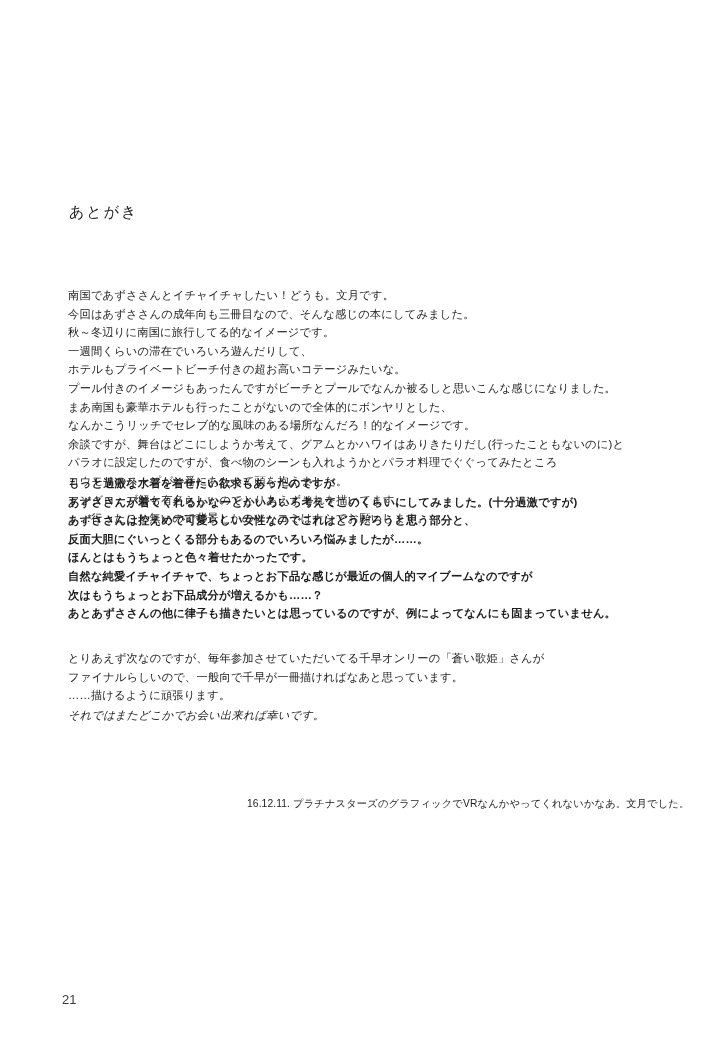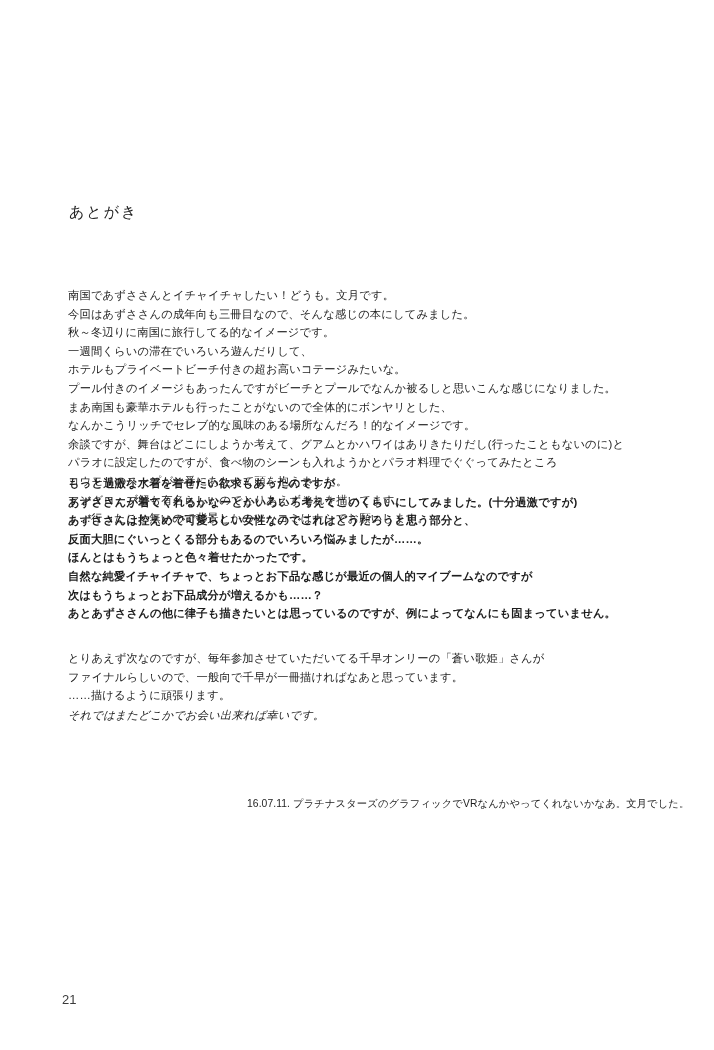--- a/index.html
+++ b/index.html
@@ -100,17 +100,17 @@
   <div class="body-block block-3">
     <p>とりあえず次なのですが、毎年参加させていただいてる千早オンリーの「蒼い歌姫」さんが
 ファイナルらしいので、一般向で千早が一冊描ければなあと思っています。
 ……描けるように頑張ります。</p>
   </div>
 
   <div class="body-block block-4">
     <p>それではまたどこかでお会い出来れば幸いです。</p>
   </div>
 
-  <div class="colophon">16.07.11. プラチナスターズのグラフィックでVRなんかやってくれないかなあ。文月でした。</div>
+  <div class="colophon">16.12.11. プラチナスターズのグラフィックでVRなんかやってくれないかなあ。文月でした。</div>
 
   <div class="page-number">21</div>
 
 </div>
 
 </body></html>

